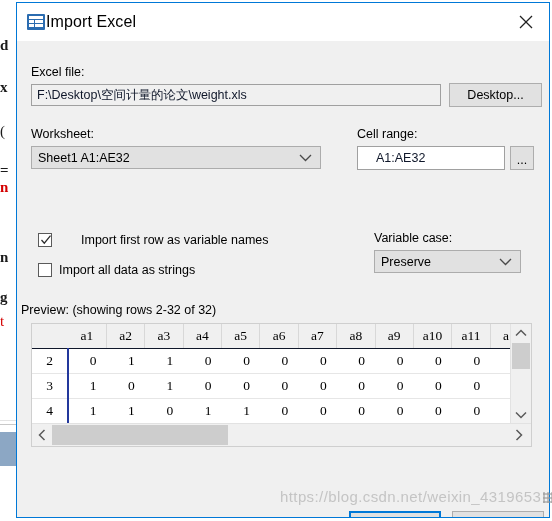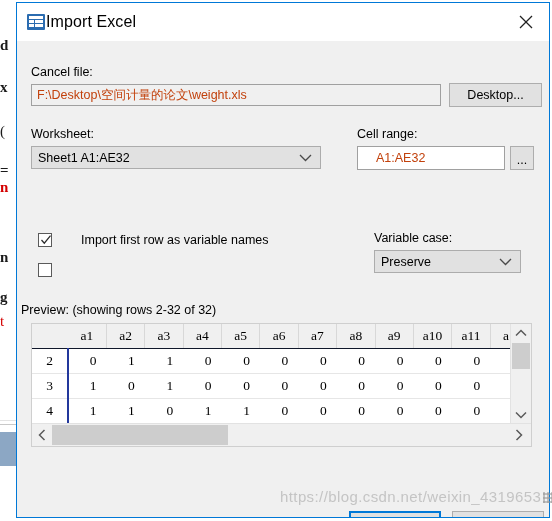--- a/index.html
+++ b/index.html
@@ -158,21 +158,21 @@
     white-space: nowrap;
   }
 
   .textbox {
     position: absolute;
     box-sizing: border-box;
     border: 1px solid #a0a0a0;
     background: #f0f0f0;
     font-family: "Liberation Sans", "DejaVu Sans", sans-serif;
     font-size: 12.5px;
-    color: #c2410c;
+    color: #0f172a;
     padding: 0 5px;
     display: flex;
     align-items: center;
     white-space: nowrap;
     overflow: hidden;
   }
   .textbox.white { background: #ffffff; }
 
   .btn {
     position: absolute;
@@ -432,21 +432,21 @@
     <div id="close-btn">
       <svg width="16" height="16" viewBox="0 0 16 16" aria-hidden="true">
         <line x1="2" y1="2" x2="14" y2="14" stroke="#222" stroke-width="1.2"></line>
         <line x1="14" y1="2" x2="2" y2="14" stroke="#222" stroke-width="1.2"></line>
       </svg>
     </div>
   </div>
 
   <div id="dlg-body">
 
-    <div class="field-label" style="left:14px; top:24px;">Cancel file:</div>
+    <div class="field-label" style="left:14px; top:24px;">Excel file:</div>
     <div class="textbox" style="left:14px; top:43px; width:410px; height:22px;">F:\Desktop\空间计量的论文\weight.xls</div>
     <div class="btn" style="left:432px; top:42px; width:93px; height:24px;">Desktop...</div>
 
     <div class="field-label" style="left:14px; top:86px;">Worksheet:</div>
     <div class="combo" style="left:14px; top:105px; width:290px; height:23px;">
       <span>Sheet1 A1:AE32</span>
       <span class="chev">
         <svg width="13" height="8" viewBox="0 0 13 8">
             <polyline points="1,1 6.5,6.5 12,1" fill="none" stroke="#4a4a4a" stroke-width="1.3"></polyline>
           </svg>
@@ -463,20 +463,21 @@
           <svg width="12" height="12" viewBox="0 0 12 12">
               <polyline points="1.5,6 4.3,9.2 10.5,1.6" fill="none" stroke="#2b2b2b" stroke-width="1.25"></polyline>
             </svg>
         </span>
       </span>
       <span class="cb-label">Import first row as variable names</span>
     </div>
 
     <div class="checkrow" style="left:21px; top:222px;">
       <span class="cbox"></span>
+      <span class="cb-label">Import all data as strings</span>
     </div>
 
     <div class="field-label" style="left:357px; top:190px;">Variable case:</div>
     <div class="combo" style="left:357px; top:209px; width:147px; height:23px;">
       <span>Preserve</span>
       <span class="chev">
         <svg width="13" height="8" viewBox="0 0 13 8">
             <polyline points="1,1 6.5,6.5 12,1" fill="none" stroke="#4a4a4a" stroke-width="1.3"></polyline>
           </svg>
       </span>

